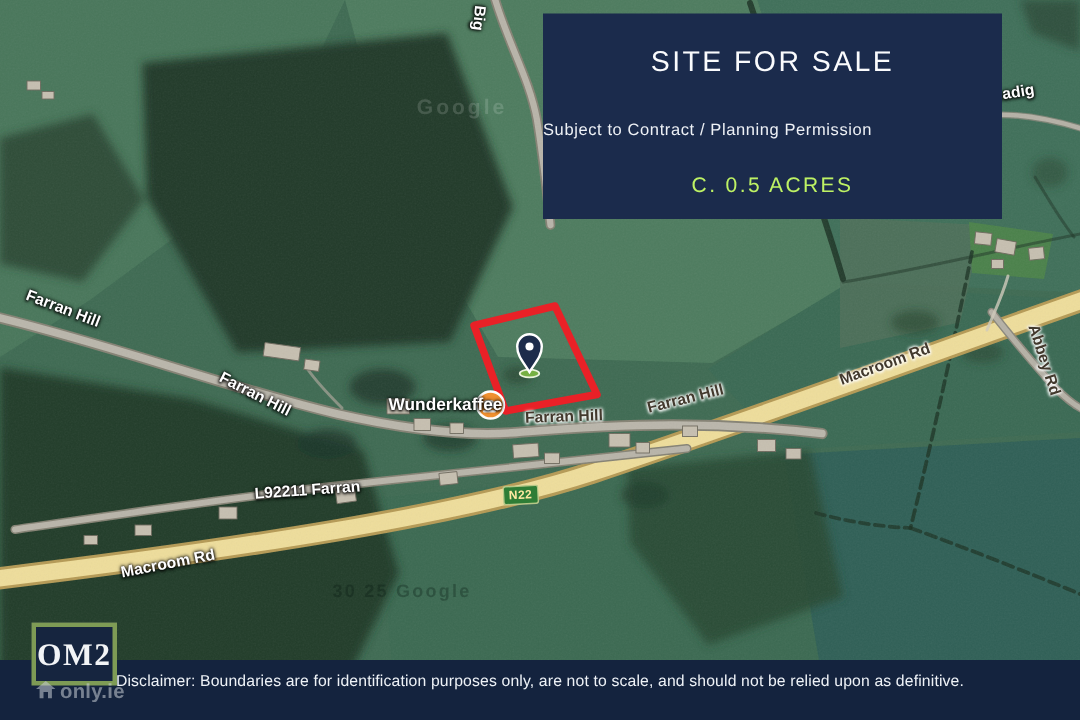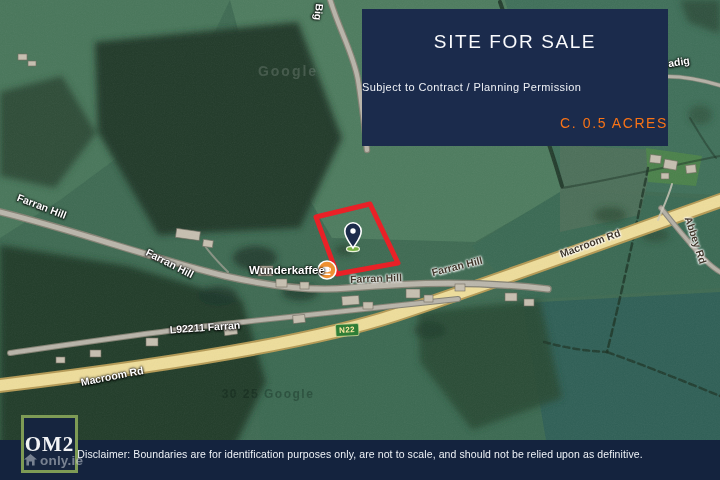--- a/index.html
+++ b/index.html
@@ -10,37 +10,37 @@
   .labels{position:absolute;left:0;top:0;width:720px;height:452px;pointer-events:none;}
   .map-label{position:absolute;white-space:nowrap;font:600 10.5px "Liberation Sans",sans-serif;}
   .map-label.light{color:#ffffff;
       text-shadow:0 0 2px rgba(0,0,0,.95),0 0 3px rgba(0,0,0,.8),0 1px 2px rgba(0,0,0,.9);}
   .map-label.dark{color:#42392d;
       text-shadow:0 0 2px #fff,0 0 2px #fff,0 0 3px rgba(255,255,255,.95),0 1px 2px rgba(255,255,255,.9);}
   .map-label.ghost{font:700 14px "Liberation Sans",sans-serif;color:rgba(255,255,255,.15);
       letter-spacing:2px;text-shadow:none;}
   .map-label.ghost-dark{font:700 12px "Liberation Sans",sans-serif;color:rgba(8,24,16,.30);
       letter-spacing:1.5px;text-shadow:none;}
-  .poi-label{position:absolute;left:287px;top:270px;transform:translate(-50%,-50%);
+  .poi-label{position:absolute;left:297px;top:270px;transform:translate(-50%,-50%);
       white-space:nowrap;font:600 11.5px "Liberation Sans",sans-serif;color:#fff;
       text-shadow:0 0 2px rgba(0,0,0,.95),0 0 3px rgba(0,0,0,.85),0 1px 2px rgba(0,0,0,.9);}
   .shield{position:absolute;left:347px;top:330px;transform:translate(-50%,-50%) rotate(-3deg);
       background:#2e7d36;color:#ffe9a2;font:700 8px "Liberation Sans",sans-serif;
       padding:1px 3px;border-radius:2px;border:1px solid rgba(255,240,180,.65);letter-spacing:.3px;}
   .banner{position:absolute;left:362px;top:9px;width:306px;height:137px;background:#1b2b4c;}
   .banner-title{position:absolute;left:0;top:22px;width:100%;text-align:center;color:#fafbfd;
       font-size:19px;font-weight:500;letter-spacing:1.6px;}
   .banner-sub{position:absolute;left:0;top:72px;width:100%;color:#eef1f6;
       font-size:11px;font-weight:400;letter-spacing:.4px;}
-  .banner-size{position:absolute;left:0;top:106px;width:100%;text-align:right;color:#f97316;
+  .banner-size{position:absolute;left:0;top:106px;width:100%;text-align:center;color:#bef264;
       font-size:14px;font-weight:500;letter-spacing:1.6px;}
   .footer{position:absolute;left:0;top:440px;width:720px;height:28px;background:#14233e;
       display:flex;align-items:center;justify-content:center;}
   .footer span{color:#eef2f7;font-size:10.5px;letter-spacing:.1px;}
-  .logo{position:absolute;left:21px;top:415px;width:57px;height:58px;box-sizing:border-box;
+  .logo{position:absolute;left:21px;top:415px;width:57px;height:42px;box-sizing:border-box;
       background:#16253f;border:3px solid #7e9b55;display:flex;align-items:center;justify-content:center;z-index:5;}
   .logo span{color:#f2f4f6;font-family:"Liberation Serif",serif;font-size:21px;font-weight:600;letter-spacing:1px;}
   .daft{position:absolute;left:24px;top:451px;height:18px;display:flex;align-items:center;gap:3px;
       z-index:6;color:#c9cfd5;opacity:.55;}
   .daft span{font:700 13.5px "Liberation Sans",sans-serif;letter-spacing:.2px;}
 </style>
 </head>
 <body>
 
 <div class="stage">
@@ -158,21 +158,21 @@
         <div class="map-label light" style="left: 42px; top: 206px; transform: translate(-50%, -50%) rotate(21deg);">Farran Hill</div>
         <div class="map-label light" style="left: 170px; top: 263px; transform: translate(-50%, -50%) rotate(27deg);">Farran Hill</div>
         <div class="map-label dark" style="left: 376px; top: 278px; transform: translate(-50%, -50%) rotate(-2deg);">Farran Hill</div>
         <div class="map-label dark" style="left: 457px; top: 266px; transform: translate(-50%, -50%) rotate(-14deg);">Farran Hill</div>
         <div class="map-label dark" style="left: 590px; top: 243px; transform: translate(-50%, -50%) rotate(-20deg);">Macroom Rd</div>
         <div class="map-label light" style="left: 112px; top: 376px; transform: translate(-50%, -50%) rotate(-11deg);">Macroom Rd</div>
         <div class="map-label light" style="left: 205px; top: 327px; transform: translate(-50%, -50%) rotate(-4deg);">L92211 Farran</div>
         <div class="map-label dark" style="left: 696px; top: 240px; transform: translate(-50%, -50%) rotate(72deg);">Abbey Rd</div>
         <div class="map-label light" style="left: 676px; top: 62px; transform: translate(-50%, -50%) rotate(-9deg);">eadig</div>
         <div class="map-label light" style="left: 319px; top: 12px; transform: translate(-50%, -50%) rotate(96deg);">Big</div>
-        <div class="map-label ghost" style="left: 288px; top: 71px; transform: translate(-50%, -50%) rotate(0deg); text-align: right;">Google</div>
+        <div class="map-label ghost" style="left: 308px; top: 71px; transform: translate(-50%, -50%) rotate(0deg); text-align: right;">Google</div>
         <div class="map-label ghost-dark" style="left: 268px; top: 394px; transform: translate(-50%, -50%) rotate(0deg);">30 25 Google</div>
       </div>
     <div class="poi-label">Wunderkaffee</div>
     <div class="shield" style="background: rgb(46, 125, 54);">N22</div>
   </div>
 
   <div class="banner" style="background: rgb(27, 43, 76);">
     <div class="banner-title">SITE FOR SALE</div>
     <div class="banner-sub">Subject to Contract / Planning Permission</div>
     <div class="banner-size">C. 0.5 ACRES</div>

